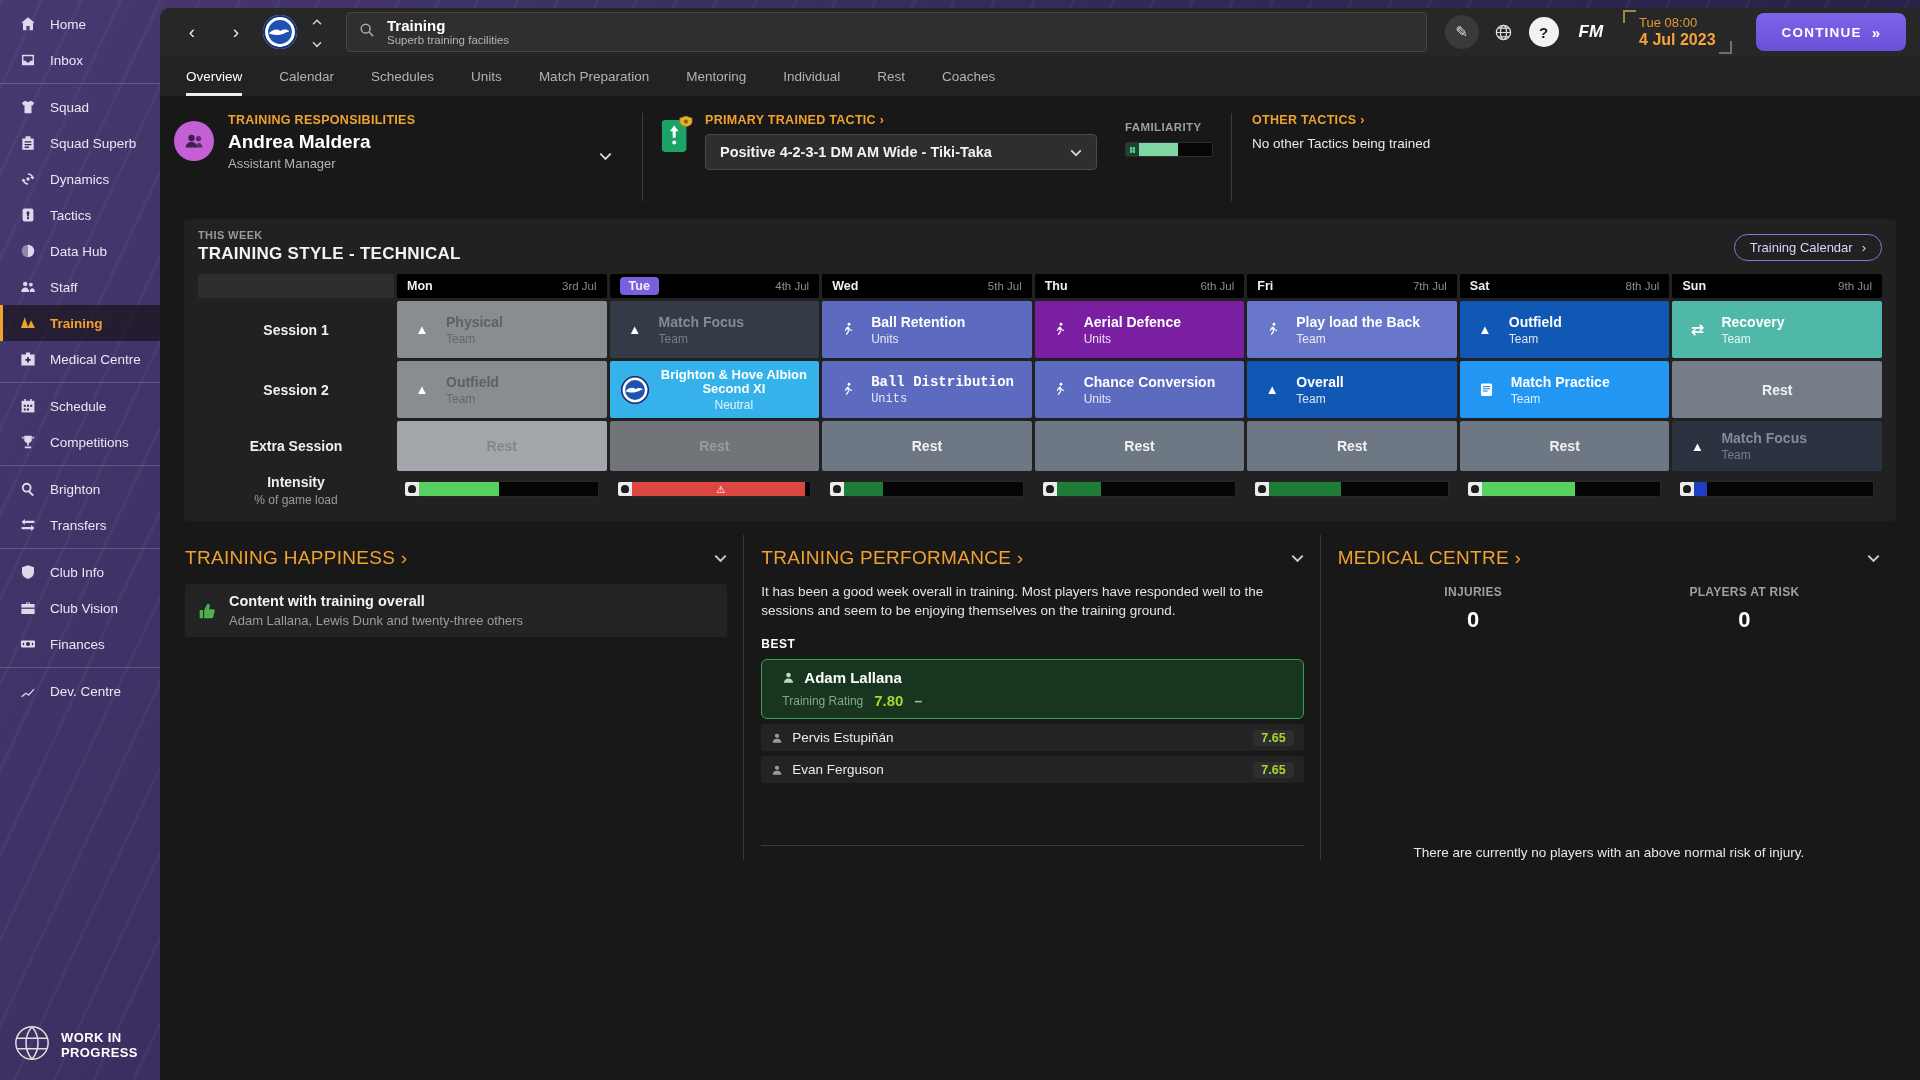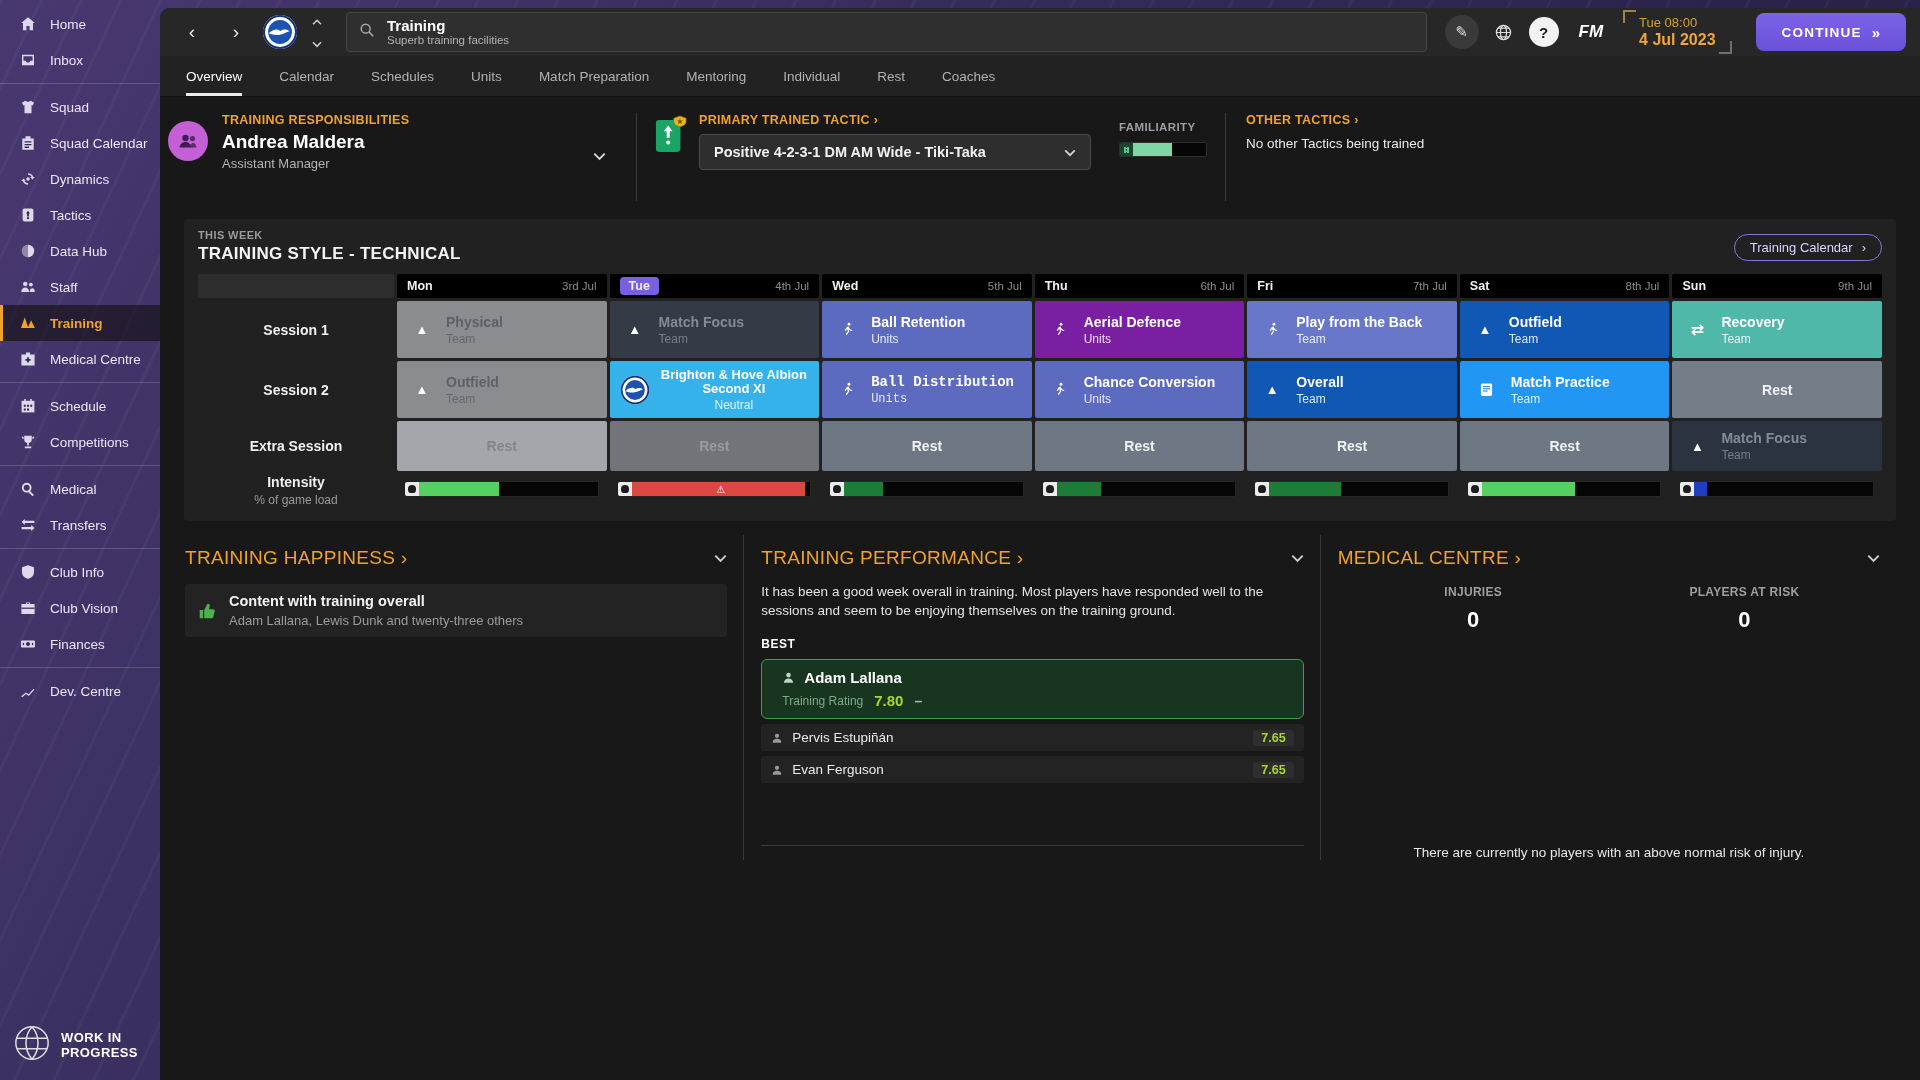--- a/index.html
+++ b/index.html
@@ -39,21 +39,21 @@
   .clock-time{font-size:13px;color:#df9a37}
   .clock-date{font-size:16px;font-weight:bold;color:#f2a63a;margin-top:1px}
   .continue-btn{height:38px;padding:0 26px;background:linear-gradient(180deg,#7d63e8,#6950d8);border-radius:8px;color:#fff;font-weight:bold;font-size:13.5px;letter-spacing:1.2px;display:flex;align-items:center;gap:10px;cursor:pointer;flex:none}
   .continue-btn .dbl{font-size:15px;letter-spacing:0}
   
   .tabbar{height:40px;background:#222;display:flex;align-items:stretch;padding:0 26px;gap:37px;border-bottom:1px solid #141414}
   .tab{display:flex;align-items:center;color:#b2b2b2;font-size:13.5px;cursor:pointer;border-bottom:3px solid transparent;padding-top:3px;box-sizing:border-box}
   .tab.active{color:#fff;border-bottom-color:#ededed}
   
   .content{height:calc(100% - 88px);position:relative}
-  .header-strip{display:flex;align-items:flex-start;height:118px;box-sizing:border-box;padding:16px 24px 0 8px;gap:18px}
+  .header-strip{display:flex;align-items:flex-start;height:118px;box-sizing:border-box;padding:16px 24px 0 14px;gap:18px}
   .block-resp{width:450px;display:flex;gap:14px;position:relative;flex:none}
   .avatar{width:40px;height:40px;border-radius:50%;background:#c45fd6;margin-top:8px;display:flex;align-items:center;justify-content:center;flex:none}
   .lab{color:var(--accent);font-weight:bold;font-size:12.5px;letter-spacing:.3px}
   .lab .chr{font-weight:bold}
   .resp-name{font-size:19px;font-weight:bold;color:#fff;margin:4px 0 3px}
   .resp-role{font-size:13px;color:#b3b3b3}
   .resp-chev{position:absolute;right:12px;top:34px;color:#d5d5d5;cursor:pointer}
   .vdiv{width:1px;align-self:stretch;background:#3c3c3c;margin-bottom:14px}
   .block-tactic{display:flex;gap:12px;flex:none}
   .tactic-icn{margin-top:2px;flex:none}
@@ -157,21 +157,21 @@
         </span>
         <span>Squad</span>
       </div>
       <div class="side-item">
         <span class="icn">
           <svg viewBox="0 0 16 16" width="16" height="16" fill="currentColor">
             <path d="M5.5 1.2h5v2.2h3.2v11.4H2.3V3.4h3.2z"></path>
             <path d="M4.6 6.2h6.8v1.3H4.6zm0 2.7h6.8v1.3H4.6zm0 2.7h4.4v1.3H4.6z" fill="#32284f"></path>
           </svg>
         </span>
-        <span>Squad Calendar</span>
+        <span>Squad Superb</span>
       </div>
       <div class="side-item">
         <span class="icn">
           <svg viewBox="0 0 16 16" width="16" height="16" fill="currentColor">
             <path d="M8 2.3a5.7 5.7 0 0 1 5.3 3.6h1.5L12.4 8.5 10.3 5.9h1.4A4.2 4.2 0 0 0 8 3.8zM8 13.7a5.7 5.7 0 0 1-5.3-3.6H1.2L3.6 7.5l2.1 2.6H4.3A4.2 4.2 0 0 0 8 12.2z"></path>
             <circle cx="8" cy="8" r="1.7"></circle>
           </svg>
         </span>
         <span>Dynamics</span>
       </div>
@@ -242,21 +242,21 @@
         <span>Competitions</span>
       </div>
       <div class="side-div"></div>
       <div class="side-item">
         <span class="icn">
           <svg viewBox="0 0 16 16" width="16" height="16" fill="currentColor">
             <circle cx="6.7" cy="6.7" r="3.9" fill="none" stroke="currentColor" stroke-width="1.9"></circle>
             <path d="M9.6 9.6l4.3 4.3-1.4 1.4-4.3-4.3z"></path>
           </svg>
         </span>
-        <span>Medical</span>
+        <span>Brighton</span>
       </div>
       <div class="side-item">
         <span class="icn">
           <svg viewBox="0 0 16 16" width="16" height="16" fill="currentColor">
             <path d="M1.6 4.9l3.2-3v1.8h9.6v2.4H4.8v1.8z"></path>
             <path d="M14.4 11.1l-3.2 3v-1.8H1.6V9.9h9.6V8.1z"></path>
           </svg>
         </span>
         <span>Transfers</span>
       </div>
@@ -514,21 +514,21 @@
             </div>
           </div>
           <div class="g-cell" style="background: rgb(104, 119, 201); color: rgb(255, 255, 255);">
             <span class="ci">
               <svg viewBox="0 0 16 16" width="15" height="15" fill="currentColor">
                 <circle cx="9.6" cy="2.4" r="1.5"></circle>
                 <path d="M8.8 4.6 6.6 6 5 9l1.2.5 1.3-2.2 1 2.2-2.4 3.6 1.1.8 2.6-3.7-.9-2.6 1.6 1.4 2.3.6.3-1.1-2-.6-1.6-2z"></path>
               </svg>
             </span>
             <div>
-              <div class="t1">Play from the Back</div>
+              <div class="t1">Play load the Back</div>
               <div class="t2">Team</div>
             </div>
           </div>
           <div class="g-cell" style="background: rgb(17, 88, 180); color: rgb(255, 255, 255);">
             <span class="ci">
               <span class="glyph">▲</span>
             </span>
             <div>
               <div class="t1">Outfield</div>
               <div class="t2">Team</div>

